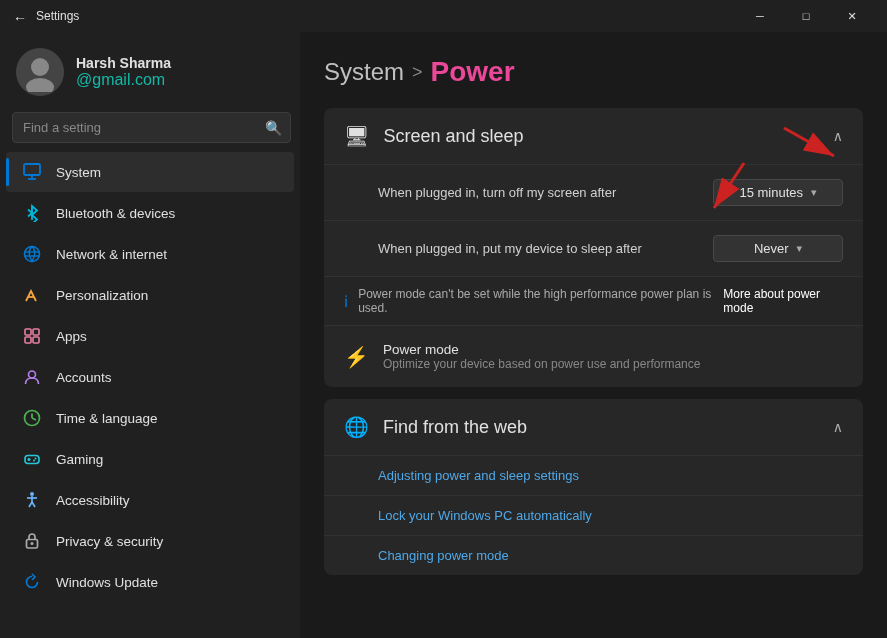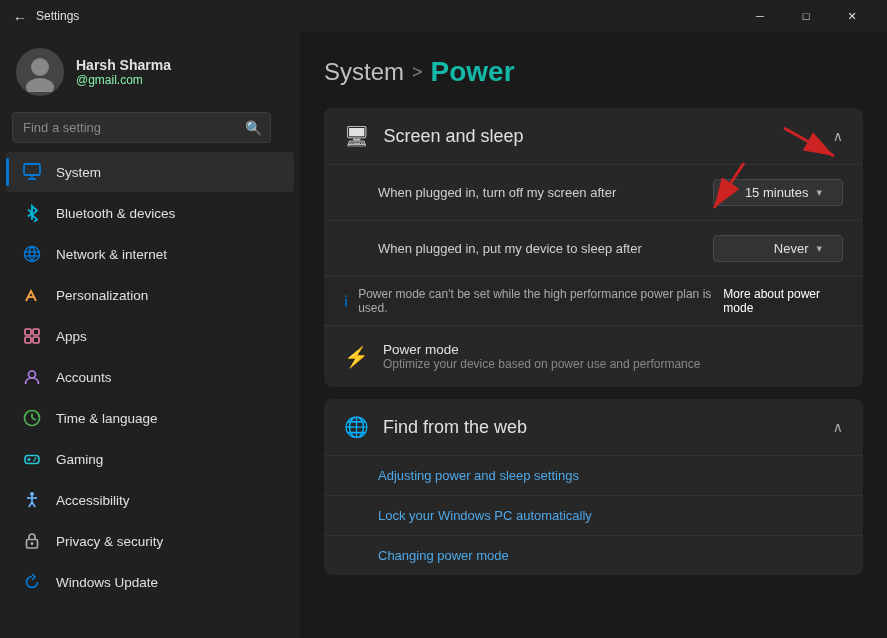--- a/index.html
+++ b/index.html
@@ -108,27 +108,27 @@
     .user-info {
       display: flex;
       flex-direction: column;
     }
     .user-name {
       font-size: 14px;
       font-weight: 600;
       color: #e0e0e0;
     }
     .user-email {
-      font-size: 12px;
-      color: #86efac;
+      font-size: 16px;
+      color: #14b8a6;
     }
 
     
     .search-container {
-      margin: 4px 29px 8px 12px;
+      margin: 4px 9px 8px 12px;
       position: relative;
     }
     .search-input {
       width: 100%;
       background: #2d2d2d;
       border: 1px solid #3d3d3d;
       border-radius: 4px;
       padding: 7px 32px 7px 10px;
       font-size: 13px;
       color: #e0e0e0;
@@ -200,21 +200,21 @@
       color: #c0c0c0;
       font-weight: 300;
     }
     .breadcrumb-sep {
       font-size: 18px;
       color: #888;
     }
     .breadcrumb-current {
       font-size: 28px;
       font-weight: 700;
-      color: #14b8a6;
+      color: #ec4899;
     }
 
     
     .card {
       background: #272727;
       border-radius: 8px;
       margin-bottom: 12px;
       overflow: hidden;
     }
     .card-header {
@@ -260,21 +260,21 @@
       align-items: center;
       gap: 8px;
       background: #333;
       border: 1px solid #484848;
       border-radius: 4px;
       padding: 5px 20px;
       font-size: 13px;
       color: #e0e0e0;
       cursor: pointer;
       min-width: 130px;
-      justify-content: flex-end;
+      justify-content: center;
     }
     .dropdown-arrow {
       font-size: 11px;
       color: #aaa;
     }
 
     
     .info-row {
       display: flex;
       align-items: center;

